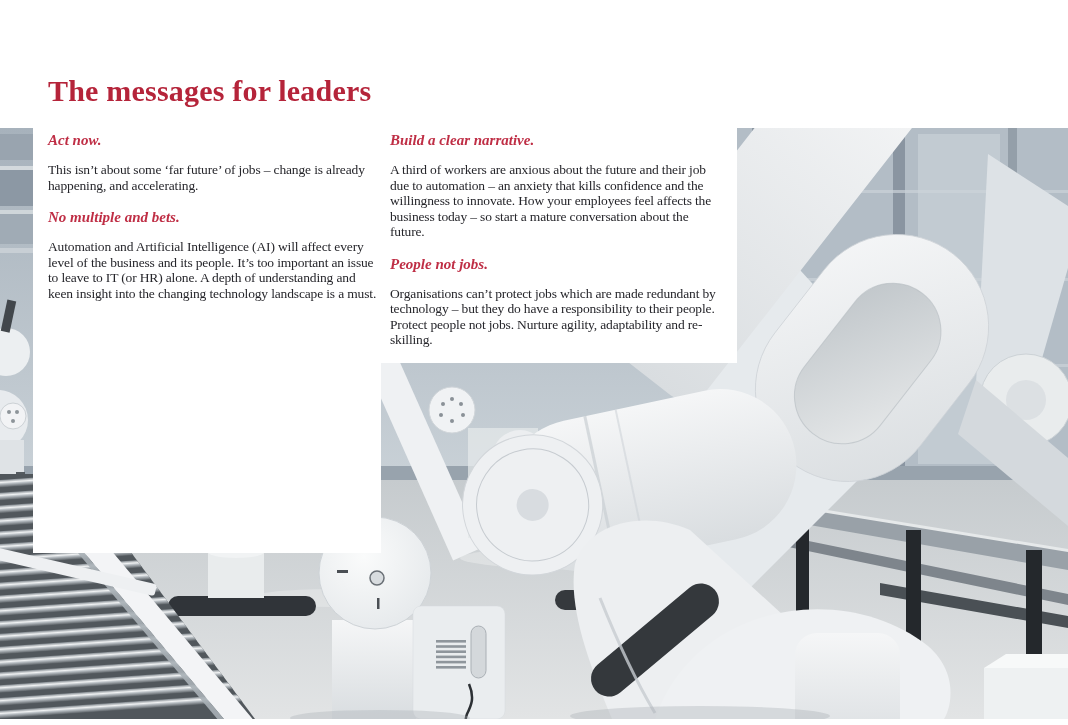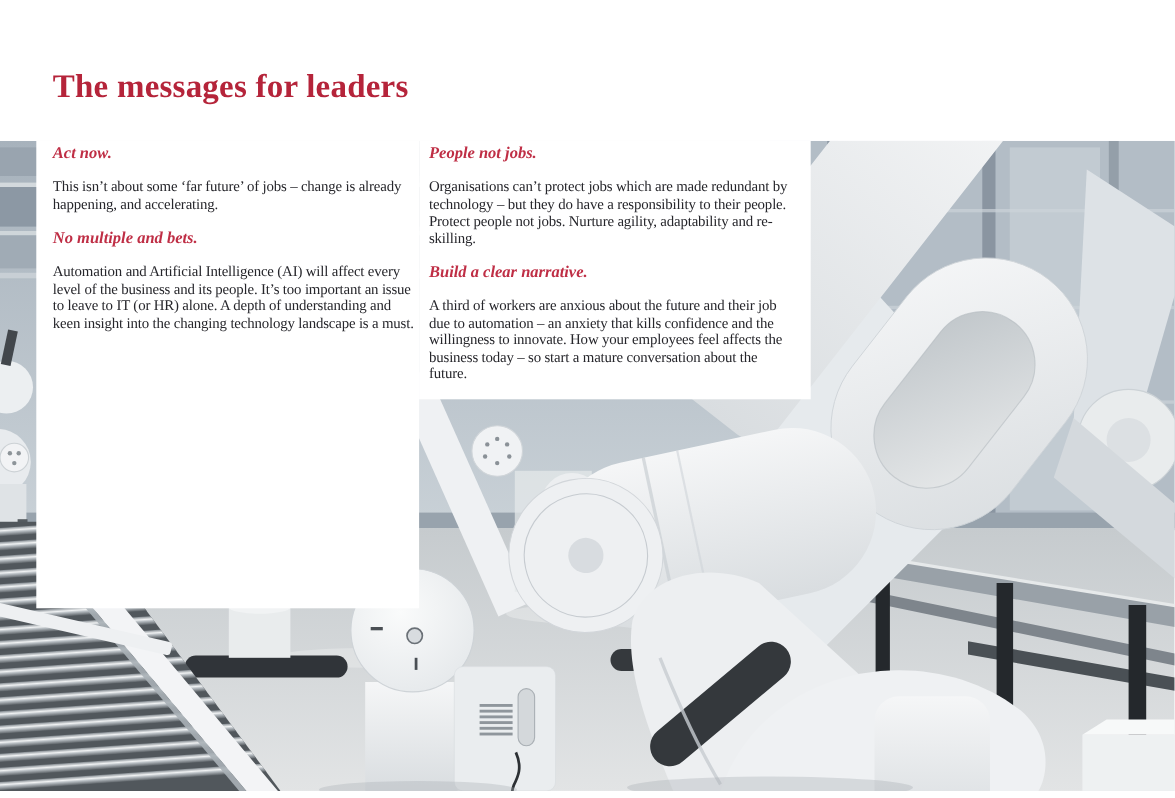--- a/index.html
+++ b/index.html
@@ -5,21 +5,21 @@
   * { box-sizing: border-box; }
   html, body { margin: 0; padding: 0; }
   body {
     width: 1068px; height: 725px;
     position: relative;
     background: #ffffff;
     overflow: hidden;
     font-family: "Liberation Serif", "DejaVu Serif", serif;
   }
   .page-title {
-    position: absolute; left: 48px; top: 64px;
+    position: absolute; left: 48px; top: 76px;
     font-size: 30px; font-weight: bold; line-height: 1;
     color: #b5243a; letter-spacing: 0.2px; margin: 0;
   }
   .photo-wrap {
     position: absolute; left: 0; top: 128px;
     width: 1068px; height: 591px; overflow: hidden;
   }
   .text-box {
     position: absolute; background: #ffffff;
   }
@@ -257,20 +257,20 @@
   </section>
   <section>
   </section>
   <section>
     <p>Automation and Artificial Intelligence (AI) will affect every level of the business and its people. It’s too important an issue to leave to IT (or HR) alone. A depth of understanding and keen insight into the changing technology landscape is a must.</p>
   </section>
 </div>
 
 <div class="text-box box-right">
   <section>
+    <h3>Build a clear narrative.</h3>
+    <p>A third of workers are anxious about the future and their job due to automation – an anxiety that kills confidence and the willingness to innovate. How your employees feel affects the business today – so start a mature conversation about the future.</p>
+  </section>
+  <section>
     <h3>People not jobs.</h3>
     <p>Organisations can’t protect jobs which are made redundant by technology – but they do have a responsibility to their people. Protect people not jobs. Nurture agility, adaptability and re-skilling.</p>
   </section>
-  <section>
-    <h3>Build a clear narrative.</h3>
-    <p>A third of workers are anxious about the future and their job due to automation – an anxiety that kills confidence and the willingness to innovate. How your employees feel affects the business today – so start a mature conversation about the future.</p>
-  </section>
 </div>
 
 </body></html>

